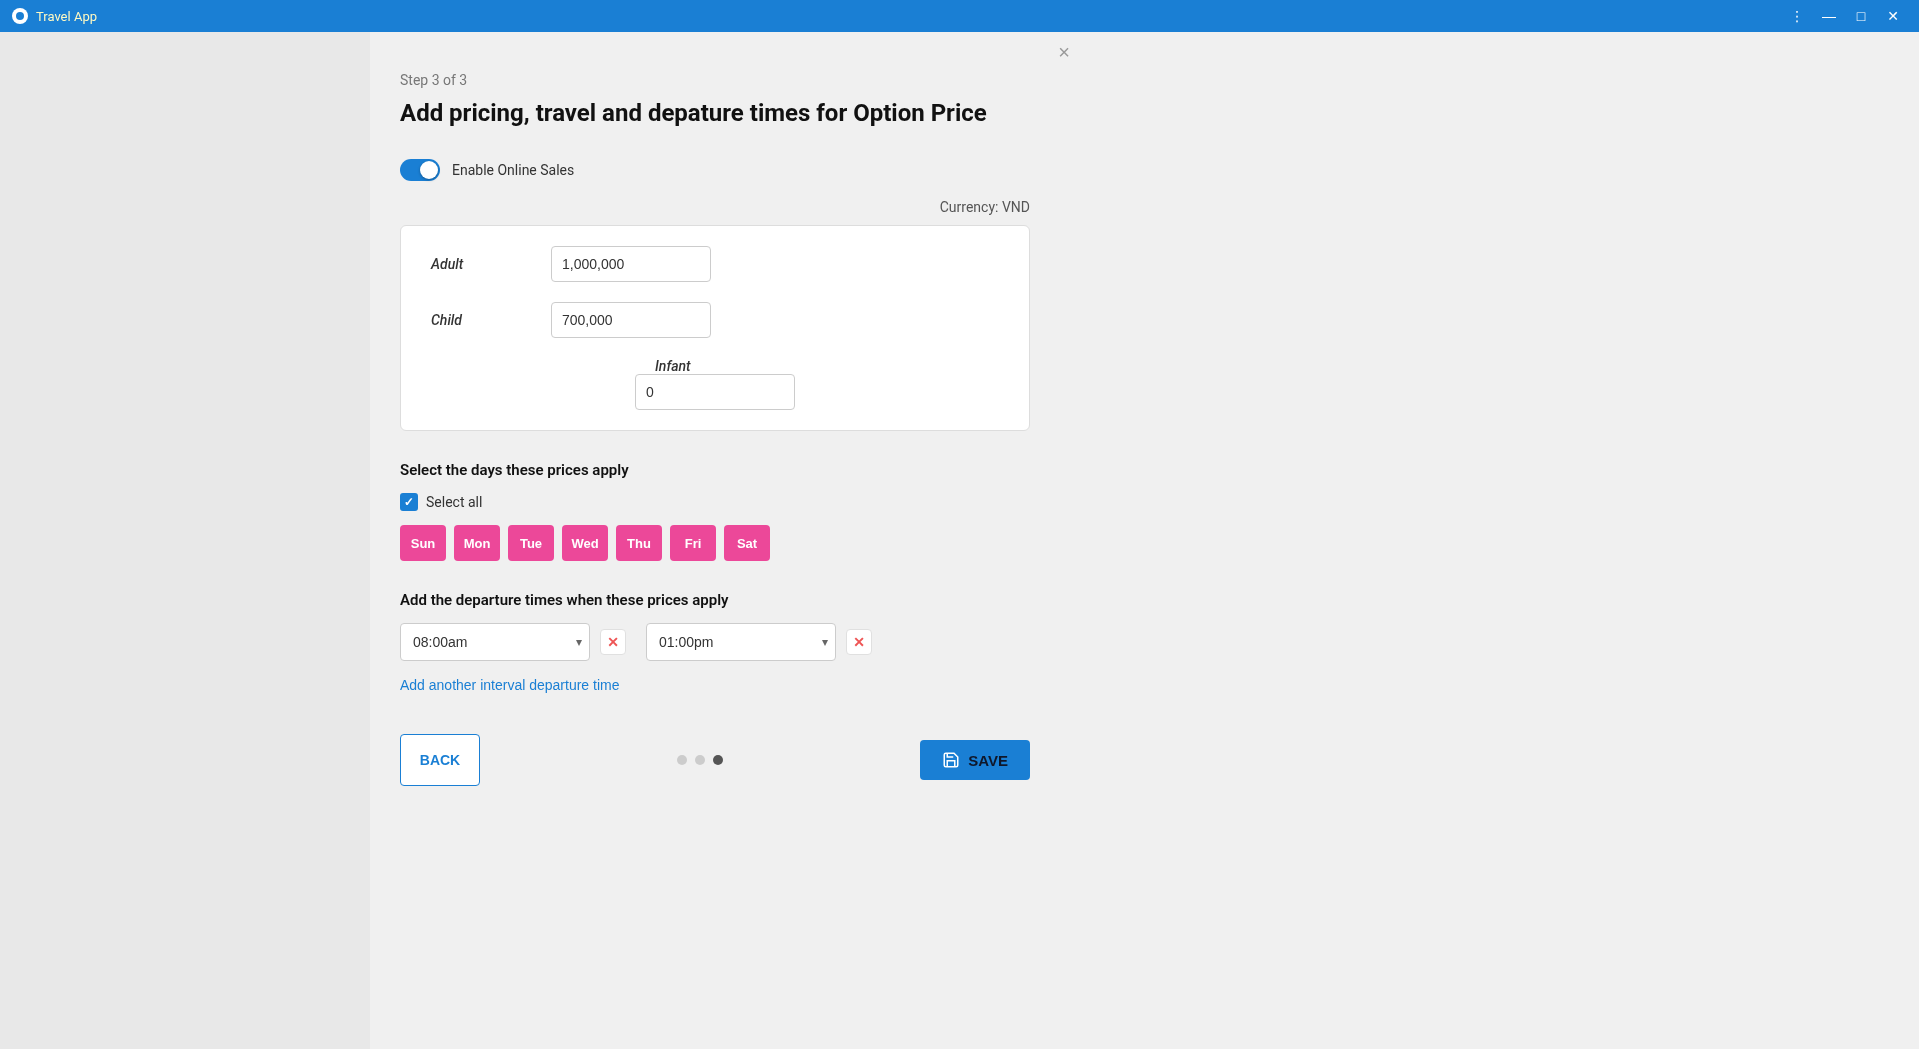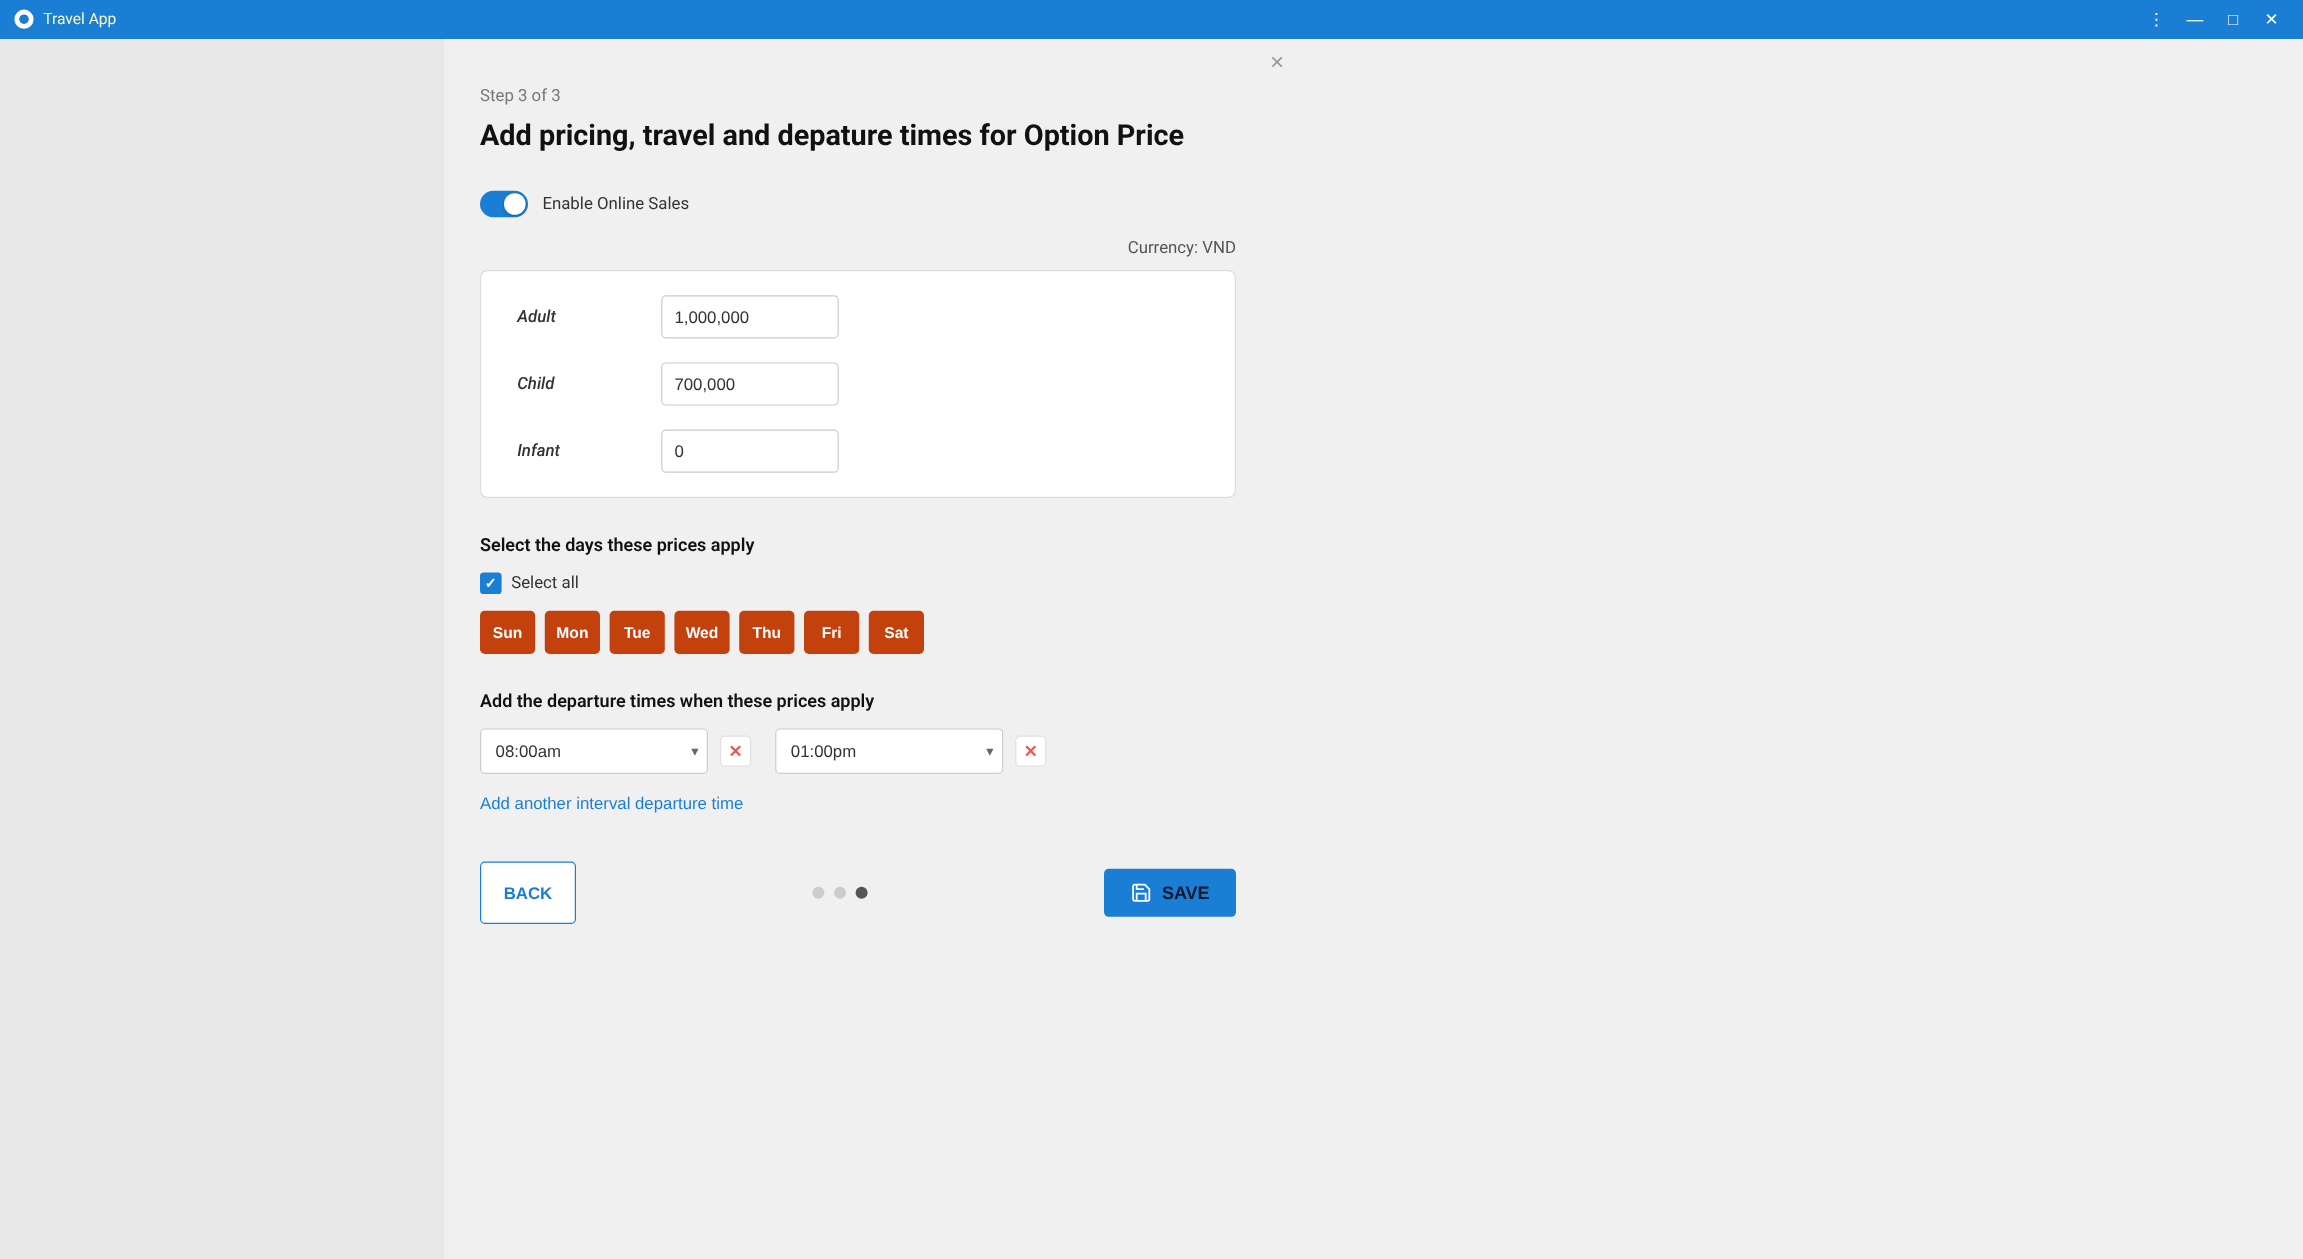--- a/index.html
+++ b/index.html
@@ -189,30 +189,30 @@
       border-radius: 6px;
       background: white;
       padding: 20px 30px;
       margin-bottom: 30px;
     }
     .pricing-row {
       display: flex;
       align-items: center;
       margin-bottom: 20px;
     }
-    .pricing-row:last-child { margin-bottom: 0; }
+    .pricing-row:last-child { margin-bottom: 0; flex-direction: column; }
     .pricing-label {
       width: 120px;
       font-size: 14px;
       color: #333;
       font-weight: 500;
       font-style: italic;
     }
     .pricing-input {
-      width: 148px;
+      width: 160px;
       height: 36px;
       border: 1px solid #ccc;
       border-radius: 4px;
       padding: 0 10px;
       font-size: 14px;
       color: #333;
       outline: none;
     }
 
     
@@ -265,21 +265,21 @@
       width: 46px;
       height: 36px;
       border-radius: 4px;
       border: none;
       cursor: pointer;
       font-size: 13px;
       font-weight: 600;
       transition: background 0.15s;
     }
     .day-btn.active {
-      background: #c2410c;
+      background: #ec4899;
       color: white;
     }
 
     
     .departure-section {
       margin-bottom: 20px;
     }
     .time-row {
       display: flex;
       align-items: center;

